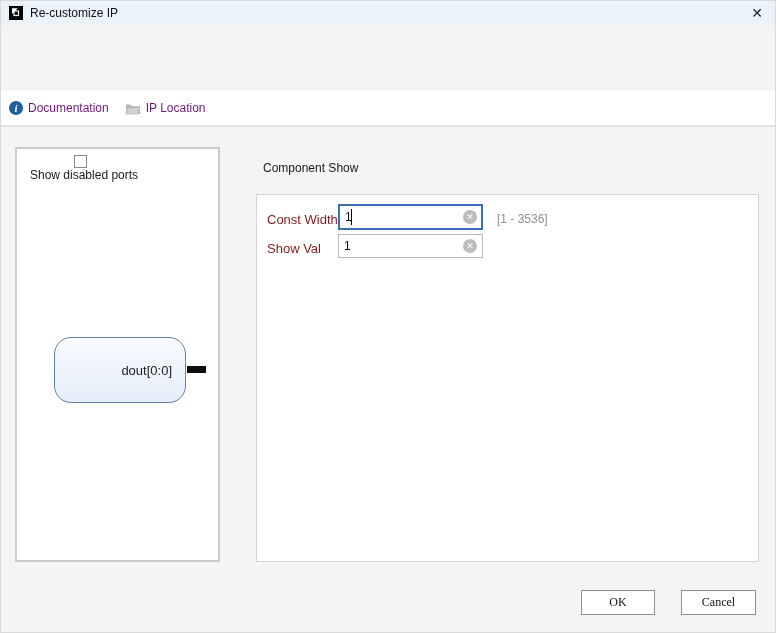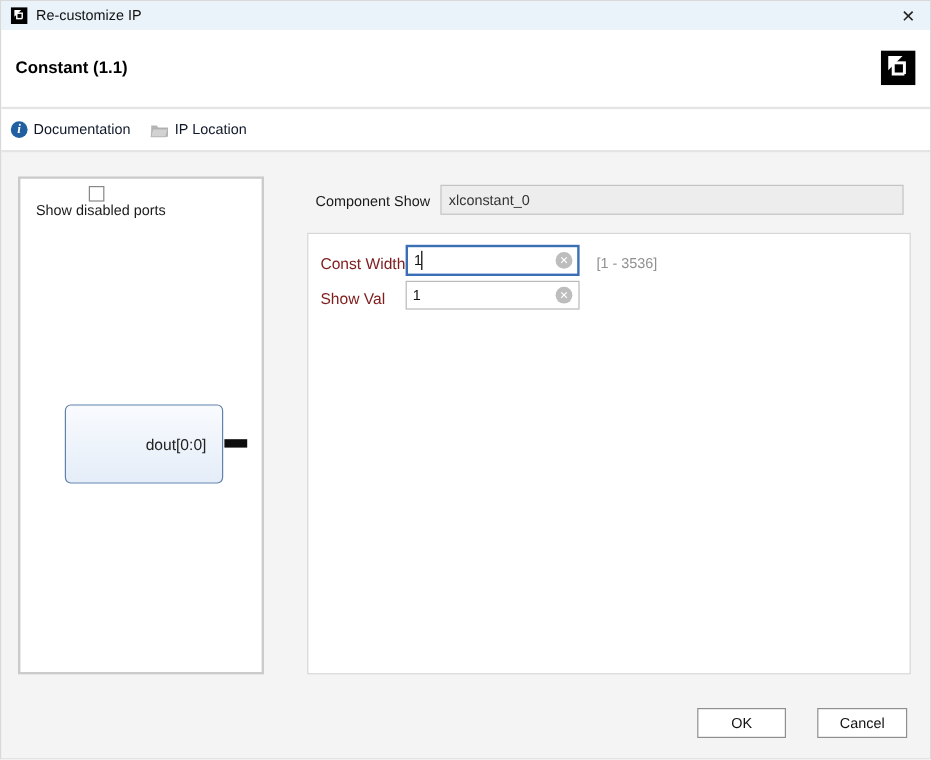--- a/index.html
+++ b/index.html
@@ -16,34 +16,34 @@
   
   .header{position:absolute;left:0;top:24px;width:776px;height:64px;background:#fff;
           border-bottom:2px solid #e4e4e4;box-sizing:content-box;}
   .header-title{position:absolute;left:12px;top:23px;font-size:14px;font-weight:bold;color:#000;}
   .header-logo{position:absolute;right:14px;top:17px;width:29px;height:29px;}
   
   .toolbar{position:absolute;left:0;top:90px;width:776px;height:36px;background:#fff;
            border-bottom:2px solid #e4e4e4;display:flex;align-items:center;padding-left:8px;
            box-sizing:border-box;}
   .tool-item{display:flex;align-items:center;margin-right:16px;cursor:pointer;}
-  .tool-item .lbl{margin-left:5px;color:#0f172a;}
+  .tool-item .lbl{margin-left:5px;color:#701a75;}
   .info-icon{width:14px;height:14px;border-radius:50%;background:#2160a0;color:#fff;
              display:flex;align-items:center;justify-content:center;
              font-family:"Liberation Serif",serif;font-style:italic;font-weight:bold;
              font-size:11px;line-height:1;}
   .folder-icon{width:16px;height:13px;display:block;}
   
   .left-panel{position:absolute;left:14px;top:146px;width:205px;height:415px;background:#fff;
               border:2px solid #cbcbcb;box-sizing:border-box;}
   .cb-row{position:absolute;left:6px;top:6px;display:flex;align-items:center;cursor:pointer;flex-direction:column;}
   .checkbox{width:13px;height:13px;background:#fff;border:1px solid #878787;box-sizing:border-box;}
   .cb-label{margin-left:7px;}
   .ip-block{position:absolute;left:37px;top:188px;width:132px;height:66px;border:1px solid #5f81ab;
-            border-radius:5px;background:linear-gradient(#f9fbfe,#e4edf8);
+            border-radius:17px;background:linear-gradient(#f9fbfe,#e4edf8);
             display:flex;align-items:center;justify-content:flex-end;padding-right:13px;
             box-sizing:border-box;font-size:13px;color:#222;}
   .port-stub{position:absolute;left:170px;top:217px;width:19px;height:7px;background:#0d0d0d;}
   
   .comp-label{position:absolute;left:262px;top:160px;}
   .comp-field{position:absolute;left:366px;top:153px;width:386px;height:25px;background:#ededed;
               border:1px solid #c3c3c3;box-sizing:border-box;font-family:"Liberation Sans",sans-serif;
               font-size:12px;color:#333;padding:0 6px;}
   
   .params-panel{position:absolute;left:255px;top:193px;width:503px;height:368px;background:#fff;
@@ -59,49 +59,40 @@
                     color:#111;padding:0 22px 0 5px;outline:none;}
   .fw-width input{border:2px solid #3b6fb5;}
   .caret{position:absolute;left:13px;top:5px;width:1px;height:16px;background:#000;}
   .clear-icon{position:absolute;right:6px;top:50%;margin-top:-7px;width:14px;height:14px;
               border-radius:50%;background:#bdbdbd;color:#fff;font-size:9px;line-height:14px;
               text-align:center;cursor:pointer;}
   .range-hint{position:absolute;left:240px;top:17px;color:#909090;}
   
   .btn{position:absolute;top:589px;height:25px;background:#fff;border:1px solid #8f8f8f;
        box-sizing:border-box;display:flex;align-items:center;justify-content:center;
-       font-size:12px;color:#111;cursor:pointer;}
+       font-size:12px;color:#111;cursor:pointer;font-family:Liberation Serif, serif;}
   .btn-ok{left:580px;width:74px;}
   .btn-cancel{left:680px;width:75px;}
 </style>
 </head>
 <body>
 
 <div class="app">
 
   <div class="titlebar">
     <svg class="titlebar-logo" viewBox="0 0 28 28">
       <rect width="28" height="28" fill="#000"></rect>
       <polygon points="6,4.5 17.5,4.5 6,16" fill="#fff"></polygon>
       <rect x="10" y="10" width="9" height="9" fill="#000" stroke="#fff" stroke-width="2.4"></rect>
       <rect x="19" y="19" width="5" height="5" fill="#000"></rect>
     </svg>
     <span class="titlebar-title">Re-customize IP</span>
     <span class="close-btn">✕</span>
   </div>
 
-  <div class="header">
-    <div class="header-title">Constant (1.1)</div>
-    <svg class="header-logo" viewBox="0 0 28 28">
-      <rect width="28" height="28" fill="#000"></rect>
-      <polygon points="6,4.5 17.5,4.5 6,16" fill="#fff"></polygon>
-      <rect x="10" y="10" width="9" height="9" fill="#000" stroke="#fff" stroke-width="2.4"></rect>
-      <rect x="19" y="19" width="5" height="5" fill="#000"></rect>
-    </svg>
-  </div>
 
   <div class="toolbar">
     <div class="tool-item">
       <span class="info-icon">i</span>
       <span class="lbl">Documentation</span>
     </div>
     <div class="tool-item">
       <svg class="folder-icon" viewBox="0 0 16 13">
         <path d="M1 2.5 h4.5 l1.5 1.8 H15 V12 H1 z" fill="#b5b5b5"></path>
         <path d="M2.2 5.5 h12.6 l-1.6 6.5 H0.8 z" fill="#d2d2d2" stroke="#ababab" stroke-width="0.6"></path>
@@ -115,21 +106,20 @@
       <span class="checkbox"></span>
       <span class="cb-label">Show disabled ports</span>
     </div>
     <div class="ip-block">
       <span>dout[0:0]</span>
     </div>
     <div class="port-stub"></div>
   </div>
 
   <div class="comp-label">Component Show</div>
-  <input class="comp-field" type="text" disabled="" value="xlconstant_0" style="">
 
   <div class="params-panel">
     <div class="param-label lab-width">Const Width</div>
     <div class="field-wrap fw-width">
       <input type="text" value="1" style="">
       <span class="caret"></span>
       <span class="clear-icon">✕</span>
     </div>
     <div class="range-hint">[1 - 3536]</div>
 

